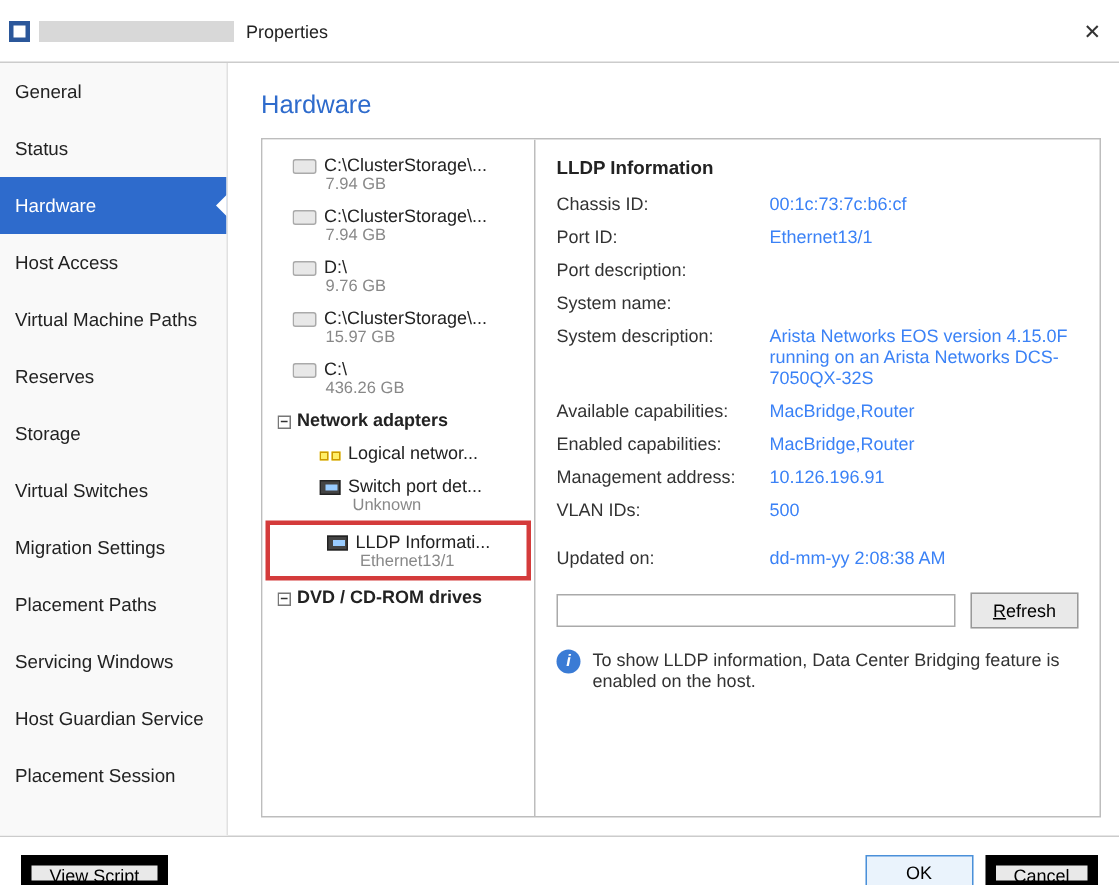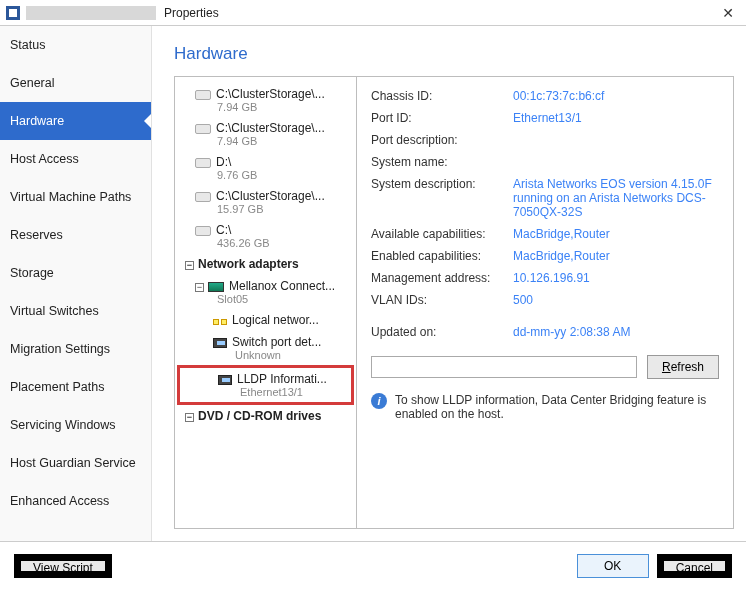--- a/index.html
+++ b/index.html
@@ -1,18 +1,18 @@
 <!DOCTYPE html>
 <html><head>
 <meta charset="utf-8">
 <style>
 * { box-sizing: border-box; margin: 0; padding: 0; font-family: "Segoe UI", Tahoma, sans-serif; font-size: 12px; }
 html, body { width: 746px; height: 590px; background: #fff; overflow: hidden; }
 
-.titlebar { height: 26px; background: #fff; border-bottom: 1px solid #ccc; display: flex; align-items: center; padding: 0 6px; justify-content: flex-end; }
+.titlebar { height: 42px; background: #fff; border-bottom: 1px solid #ccc; display: flex; align-items: center; padding: 0 6px; justify-content: flex-end; }
 .titlebar .icon { width: 14px; height: 14px; background: #2b579a; display: inline-block; margin-right: 6px; position: relative; }
 .titlebar .icon::after { content:""; position:absolute; left:3px; top:3px; width:8px; height:8px; background:#fff; }
 .titlebar .blank { width: 130px; height: 14px; background: #d8d8d8; margin-right: 8px; }
 .titlebar .title { color: #222; }
 .titlebar .spacer { flex: 1; }
 .titlebar .close { font-size: 14px; color: #333; cursor: pointer; padding: 2px 6px; }
 
 .body { display: flex; height: 516px; border-bottom: 1px solid #ccc; }
 
 
@@ -81,33 +81,33 @@
   <span class="icon"></span>
   <span class="blank"></span>
   <span class="title">Properties</span>
   <span class="spacer"></span>
   <span class="close">✕</span>
 </div>
 
 <div class="body">
 
   <div class="leftnav" id="leftnav">
+      <div class="item">General</div>
       <div class="item">Status</div>
-      <div class="item">General</div>
       <div class="item selected">Hardware</div>
       <div class="item">Host Access</div>
       <div class="item">Virtual Machine Paths</div>
       <div class="item">Reserves</div>
       <div class="item">Storage</div>
       <div class="item">Virtual Switches</div>
       <div class="item">Migration Settings</div>
       <div class="item">Placement Paths</div>
       <div class="item">Servicing Windows</div>
       <div class="item">Host Guardian Service</div>
-      <div class="item">Enhanced Access</div>
+      <div class="item">Placement Session</div>
     </div>
 
   <div class="main">
     <div class="main-title">Hardware</div>
     <div class="panel">
 
       <div class="tree" id="tree">
           <div class="treerow indent1">
             <span class="lbl"><span class="disk-icon"></span>C:\ClusterStorage\...</span>
             <span class="sub">7.94 GB</span>
@@ -124,41 +124,38 @@
             <span class="lbl"><span class="disk-icon"></span>C:\ClusterStorage\...</span>
             <span class="sub">15.97 GB</span>
           </div>
           <div class="treerow indent1">
             <span class="lbl"><span class="disk-icon"></span>C:\</span>
             <span class="sub">436.26 GB</span>
           </div>
           <div class="treerow group">
             <span class="lbl"><span class="expander">−</span>Network adapters</span>
           </div>
-          <div class="treerow indent1">
-            <span class="lbl"><span class="expander">−</span><span class="nic-icon"></span>Mellanox Connect...</span>
-            <span class="sub">Slot05</span>
-          </div>
           <div class="treerow indent2">
             <span class="lbl"><span class="net-icon"></span>Logical networ...</span>
           </div>
           <div class="treerow indent2">
             <span class="lbl"><span class="port-icon"></span>Switch port det...</span>
             <span class="sub">Unknown</span>
           </div>
           <div class="treerow indent2 highlight selected">
             <span class="lbl"><span class="port-icon"></span>LLDP Informati...</span>
             <span class="sub">Ethernet13/1</span>
           </div>
           <div class="treerow group">
             <span class="lbl"><span class="expander">−</span>DVD / CD-ROM drives</span>
           </div>
         </div>
 
       <div class="details">
+        <h3>LLDP Information</h3>
         <div id="proprows">
             <div class="proprow">
               <div class="k">Chassis ID:</div>
               <div class="v">00:1c:73:7c:b6:cf</div>
             </div>
             <div class="proprow">
               <div class="k">Port ID:</div>
               <div class="v">Ethernet13/1</div>
             </div>
             <div class="proprow">

